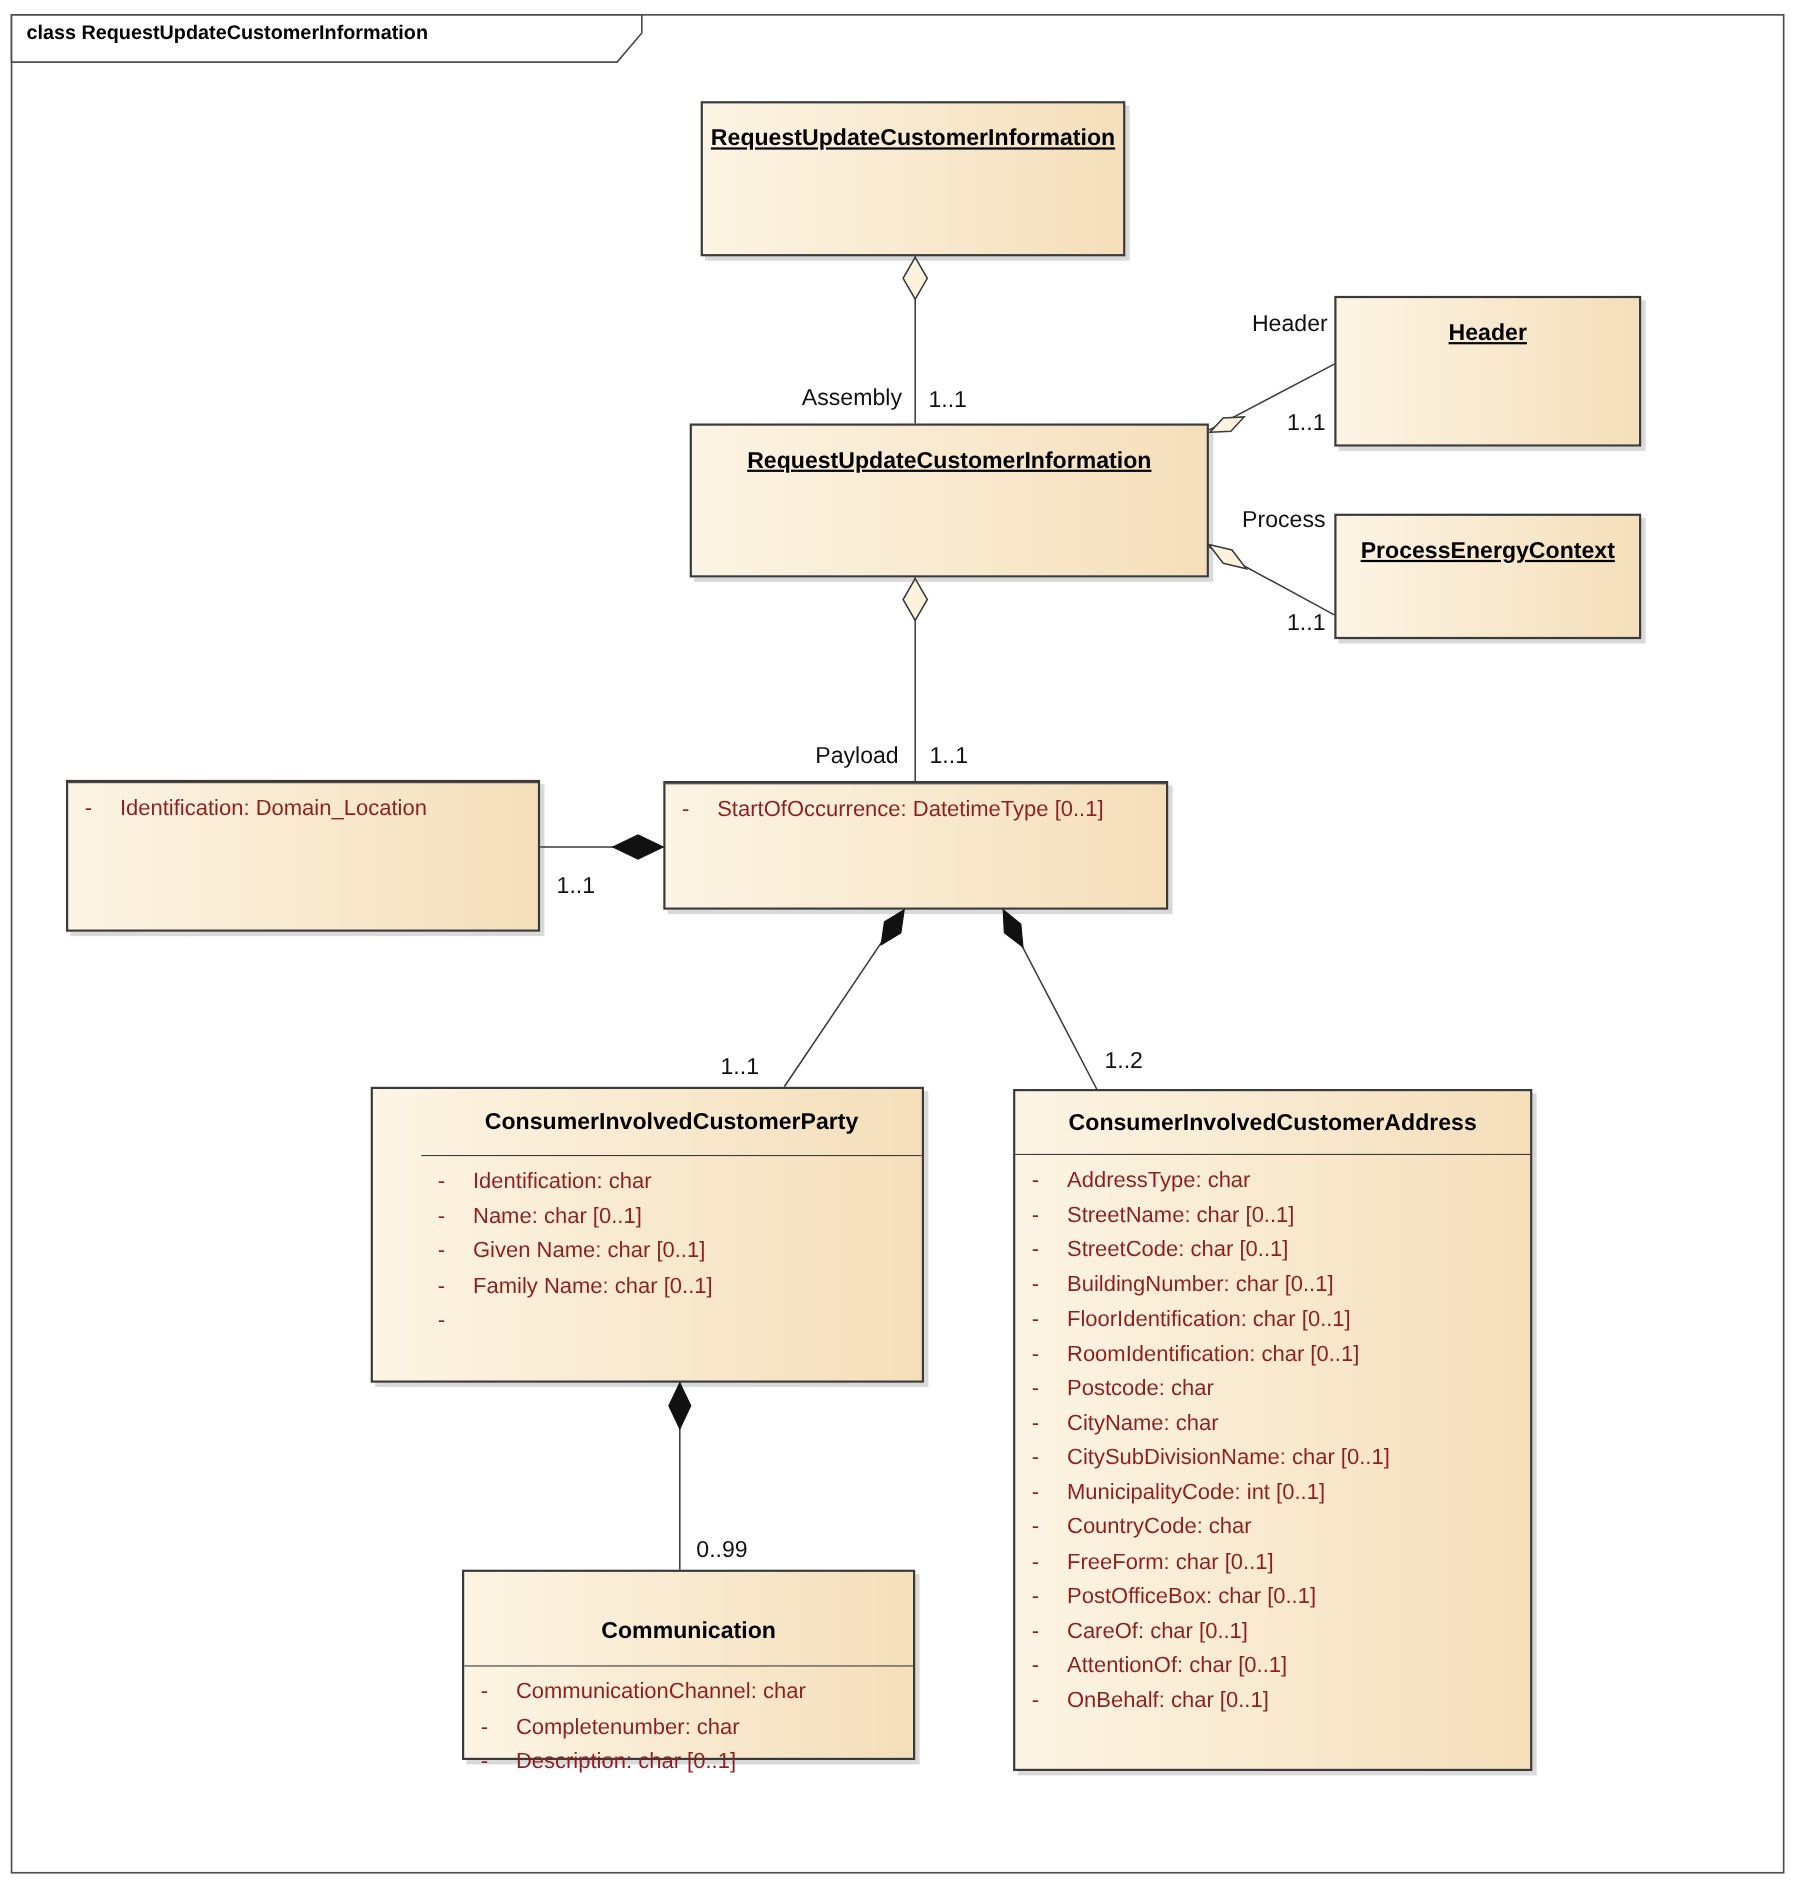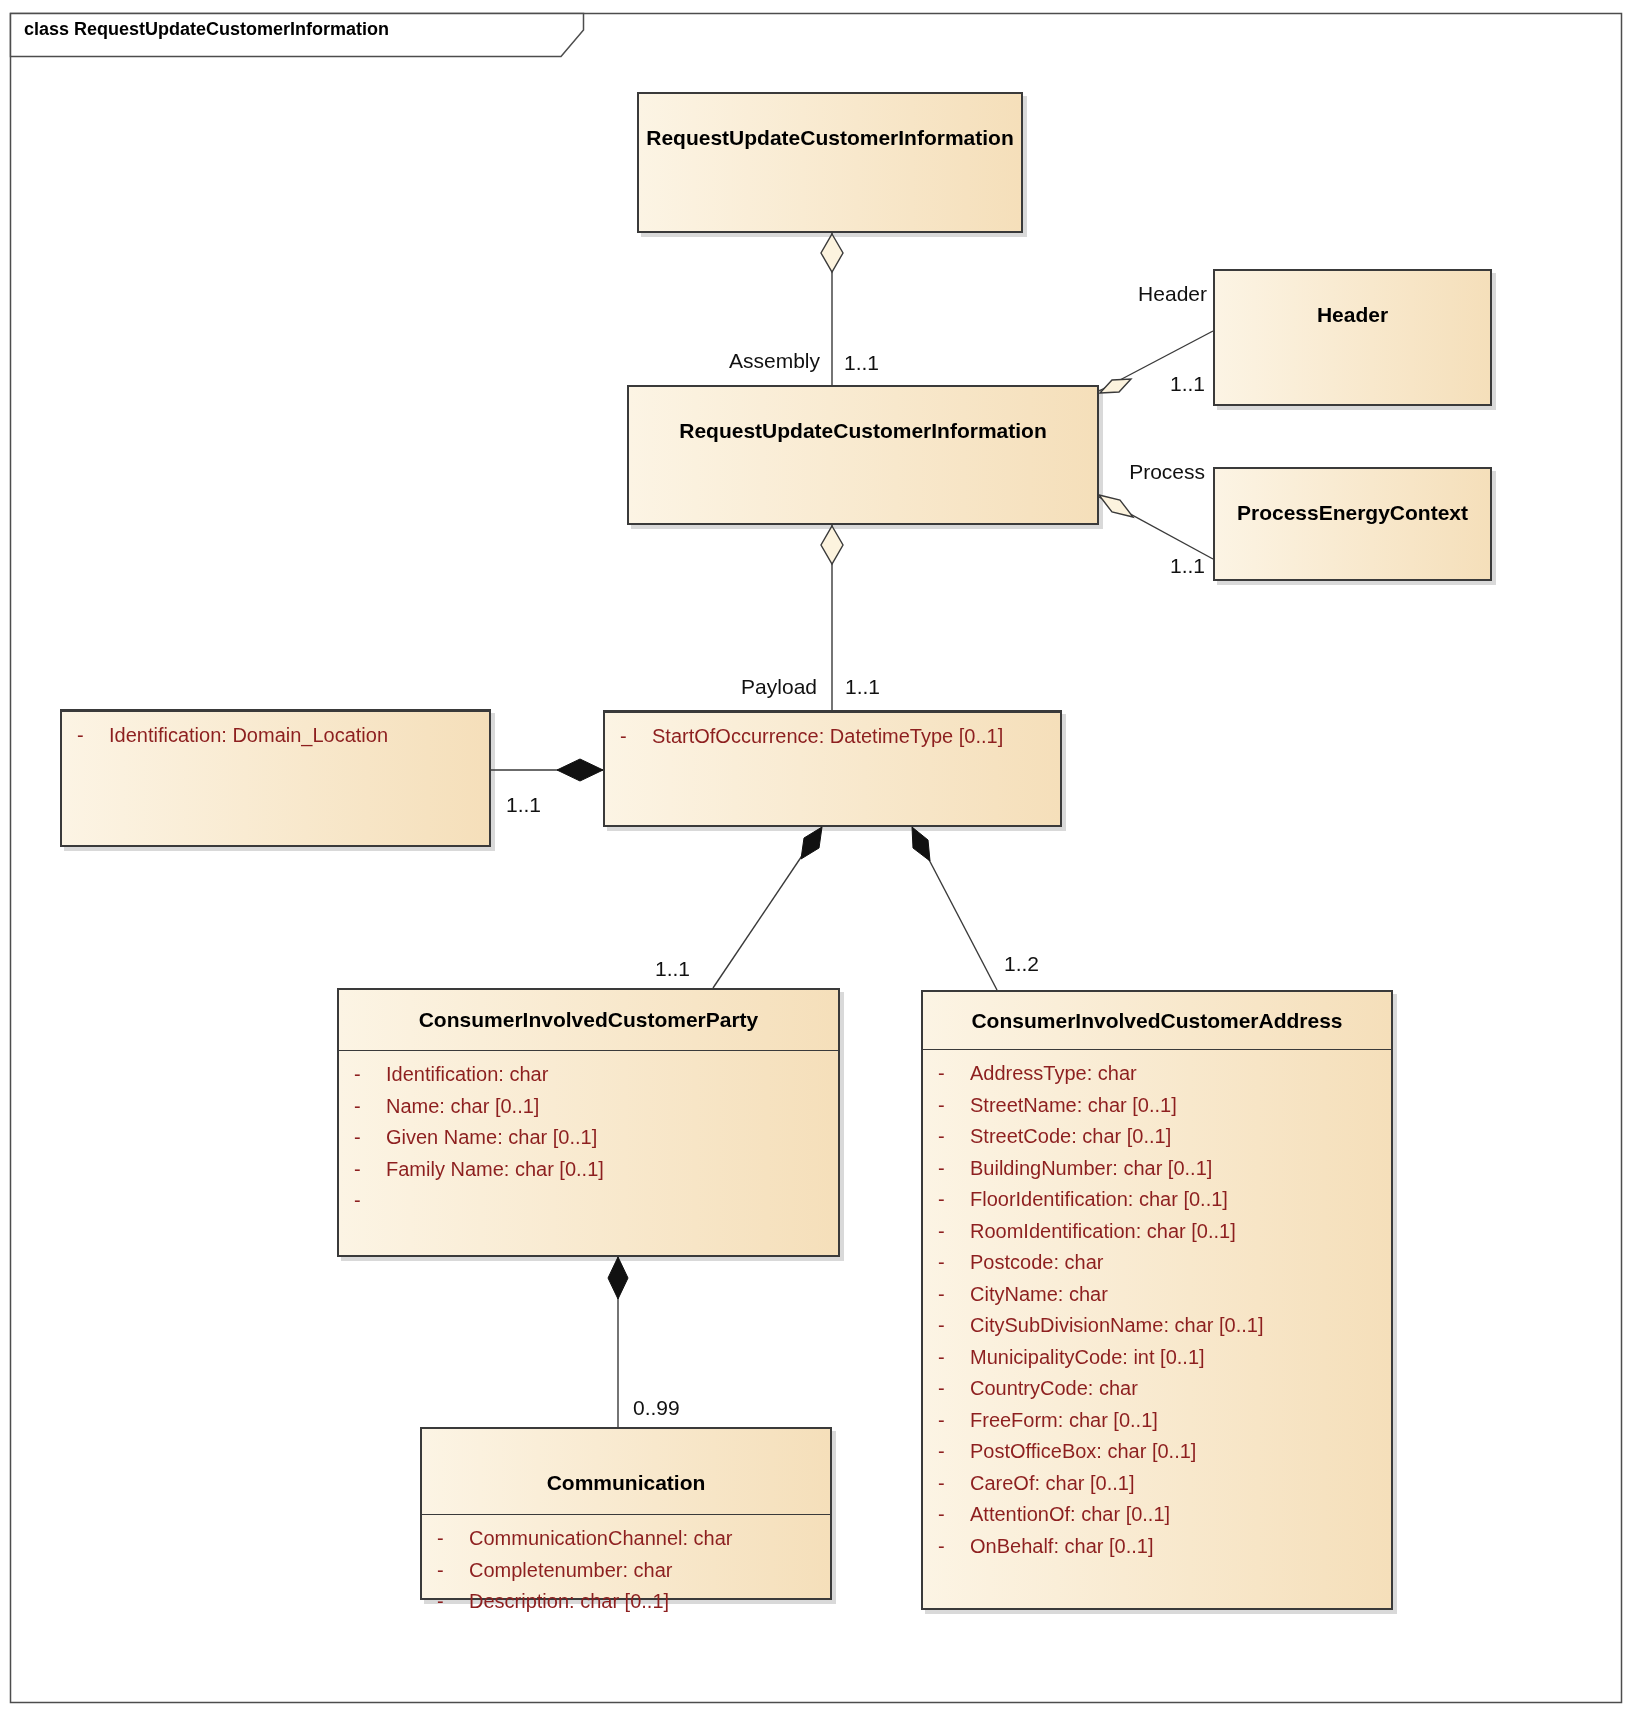--- a/index.html
+++ b/index.html
@@ -23,21 +23,21 @@
     position:absolute;box-sizing:border-box;
     background:linear-gradient(90deg,var(--box-fill-left,#fcf4e4),var(--box-fill-right,#f5dfba));
     border:2px solid var(--box-border,#3a3a3a);
     box-shadow:4px 4px 0 var(--shadow,#d9d9d9);
   }
   .class-title{
     font-size:21px;font-weight:bold;color:var(--title-text,#000);
     text-align:center;white-space:nowrap;
   }
   .class-title.compart{display:flex;align-items:center;justify-content:center;}
-  .class-title.plain{padding-top:32px;}
+  .class-title.plain{padding-top:20px;text-decoration:underline;}
   .class-attrs{
     border-top:1.5px solid var(--box-border,#3a3a3a);
     padding-top:8px;
   }
   .attr-row{
     position:relative;height:31.5px;line-height:31.5px;
     font-size:20px;color:var(--attribute-text,#8d1f1f);white-space:nowrap;
   }
   .attr-dash{position:absolute;left:15px;}
   .attr-text{position:absolute;left:47px;}
@@ -77,21 +77,21 @@
         </div>
       </div>
       <div class="class-box" style="left: 603px; top: 710px; width: 459px; height: 117px;">
         <div class="class-attrs">
           <div class="attr-row">
             <span class="attr-dash">-</span>
             <span class="attr-text">StartOfOccurrence: DatetimeType [0..1]</span>
           </div>
         </div>
       </div>
-      <div class="class-box" style="left: 337px; top: 988px; width: 503px; height: 269px;">
+      <div class="class-box" style="left: 337px; top: 988px; width: 503px; height: 269px; padding-left: 44px;">
         <div class="class-title compart" style="height: 60px;">ConsumerInvolvedCustomerParty</div>
         <div class="class-attrs">
           <div class="attr-row">
             <span class="attr-dash">-</span>
             <span class="attr-text">Identification: char</span>
           </div>
           <div class="attr-row">
             <span class="attr-dash">-</span>
             <span class="attr-text">Name: char [0..1]</span>
           </div>

